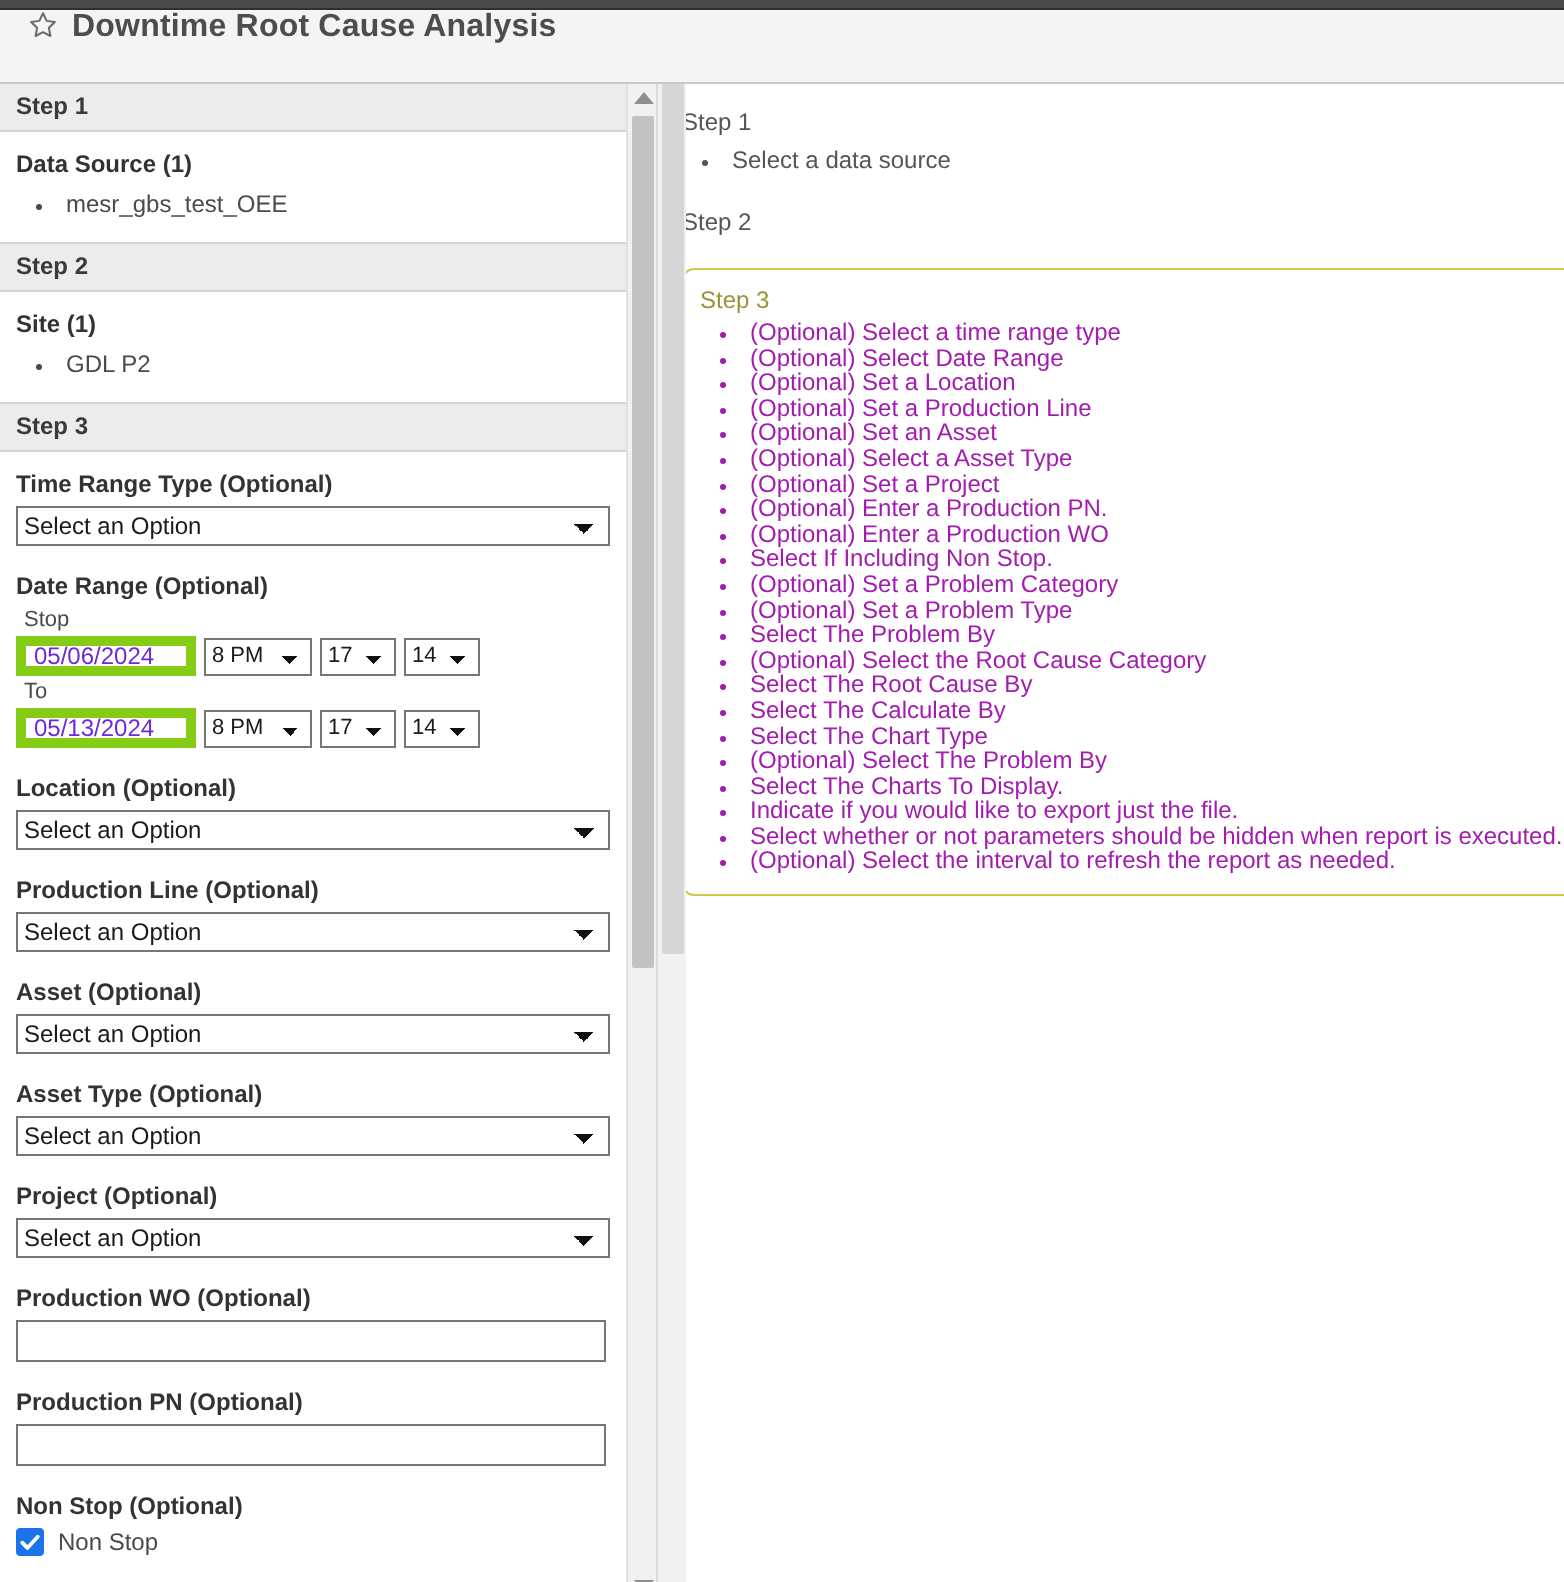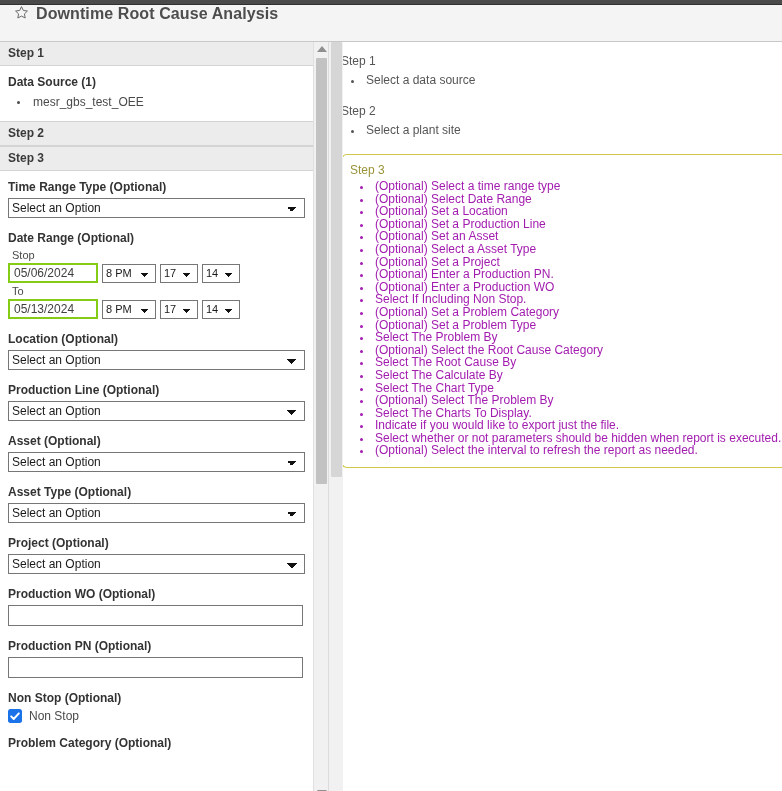--- a/index.html
+++ b/index.html
@@ -147,22 +147,22 @@
     display: flex;
     align-items: center;
     gap: 4px;
     margin-bottom: 2px;
   }
   input.date-input {
     width: 90px;
     height: 20px;
     font-family: "Liberation Sans", sans-serif;
     font-size: 12px;
-    color: #404040;
-    border: 2px solid #84cc16;
+    color: #6d28d9;
+    border: 5px solid #84cc16;
     background: #ffffff;
     padding: 1px 4px;
     outline: none;
   }
   select.time-sel {
     font-family: "Liberation Sans", sans-serif;
     font-size: 11px;
     color: #1a1a1a;
     background: #ffffff;
     border: 1px solid #767676;
@@ -282,20 +282,26 @@
 
       <div class="step-header">Step 1</div>
       <div class="step-body">
         <div class="field-title">Data Source (1)</div>
         <ul class="value-list">
           <li>mesr_gbs_test_OEE</li>
         </ul>
       </div>
 
       <div class="step-header">Step 2</div>
+      <div class="step-body">
+        <div class="field-title">Site (1)</div>
+        <ul class="value-list">
+          <li>GDL P2</li>
+        </ul>
+      </div>
 
       <div class="step-header">Step 3</div>
       <div class="step-body">
 
         <div class="form-group">
           <label class="form-label">Time Range Type  (Optional)</label>
           <select class="styled">
             <option>Select an Option</option>
           </select>
         </div>
@@ -415,23 +421,20 @@
 
     <div class="instr-block">
       <div class="instr-heading">Step 1</div>
       <ul class="instr-list">
         <li>Select a data source</li>
       </ul>
     </div>
 
     <div class="instr-block">
       <div class="instr-heading">Step 2</div>
-      <ul class="instr-list">
-        <li>Select a plant site</li>
-      </ul>
     </div>
 
     <div class="instr-block callout">
       <div class="instr-heading">Step 3</div>
       <ul class="instr-list">
         <li>(Optional) Select a time range type</li>
         <li>(Optional) Select Date Range</li>
         <li>(Optional) Set a Location</li>
         <li>(Optional) Set a Production Line</li>
         <li>(Optional) Set an Asset</li>

